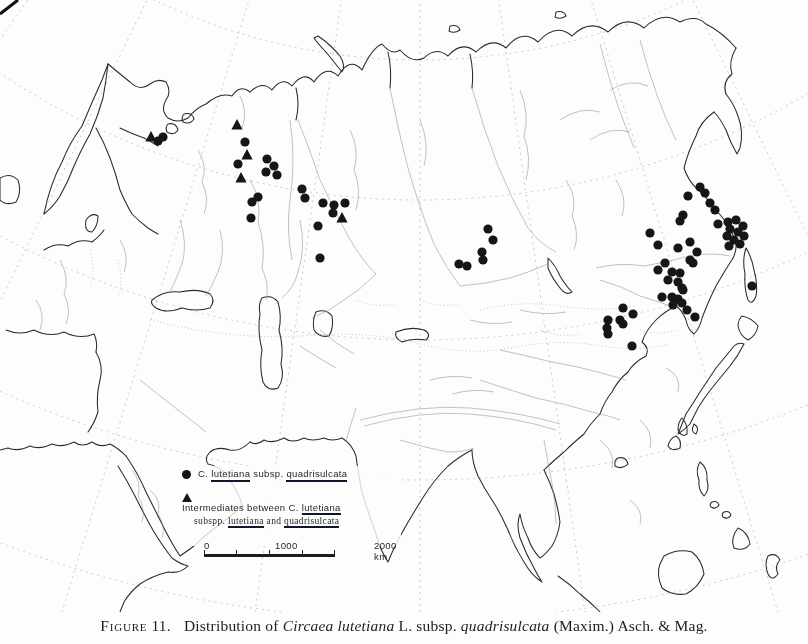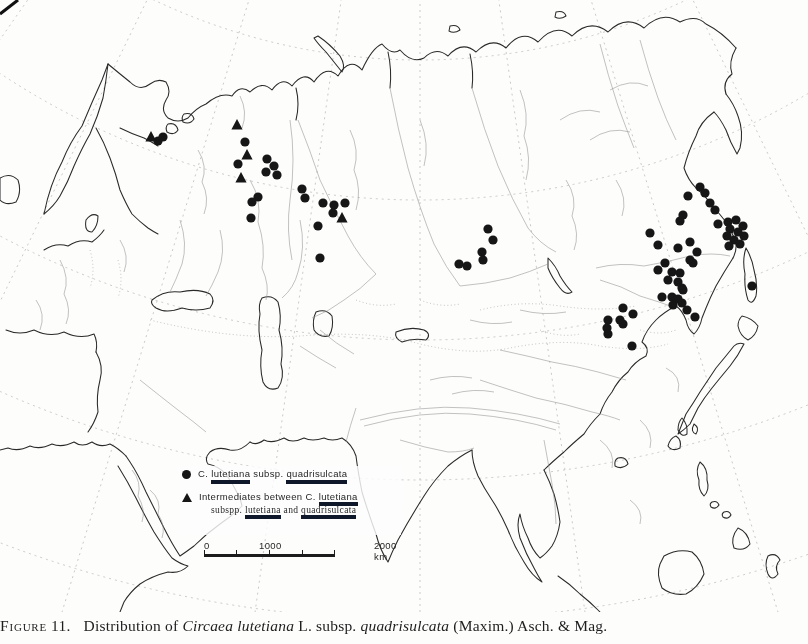--- a/index.html
+++ b/index.html
@@ -6,40 +6,40 @@
   #page{position:relative;width:808px;height:644px;background:#fdfdfc;overflow:hidden;
         font-family:"Liberation Sans",sans-serif;}
   #map-wrap{position:absolute;left:0;top:0;width:808px;height:612px;}
   svg{display:block;}
 
   
   .legend{position:absolute;left:178px;top:466px;width:215px;color:#262626;
           font-size:9.5px;letter-spacing:.35px;line-height:1.25;
           background:rgba(253,253,252,.82);padding:2px 4px;}
   .legend-row{display:flex;align-items:flex-start;margin-bottom:11px;}
-  .legend-row:last-child{margin-bottom:16px;}
+  .legend-row:last-child{margin-bottom:16px;flex-direction:column;}
   .sym{flex:0 0 auto;margin-right:7px;}
   .sym.dot{width:9px;height:9px;border-radius:50%;background:#161616;margin-top:2px;}
   .sym.tri{width:0;height:0;border-left:5.5px solid transparent;border-right:5.5px solid transparent;
            border-bottom:9px solid #161616;margin-top:2px;}
-  .u{border-bottom:4px solid #0f172a;padding-bottom:.5px;}
+  .u{border-bottom:2px solid #0f172a;padding-bottom:.5px;}
   .l2{display:inline-block;margin-left:12px;margin-top:2px;font-family:Liberation Serif, serif;}
 
   
   .scalebar{position:absolute;left:204px;top:540px;width:164px;color:#262626;
             font-size:9.5px;letter-spacing:.4px;}
   .sb-labels{position:relative;height:12px;width:164px;}
   .sb-labels .s0{position:absolute;left:0;}
-  .sb-labels .s1{position:absolute;left:55px;}
+  .sb-labels .s1{position:absolute;left:71px;}
   .sb-labels .s2{position:absolute;left:122px;margin-left:48px;}
   .sb-bar{position:relative;margin-top:2px;width:131px;height:3px;background:#1c1c1c;}
   .sb-bar .tick{position:absolute;top:-4px;width:1px;height:4px;background:#1c1c1c;}
 
   
-  .caption{position:absolute;left:0;top:617px;width:808px;text-align:left;
+  .caption{position:absolute;left:0;top:617px;width:808px;text-align:center;
            font-family:"Liberation Serif",serif;font-size:15.5px;color:#1e1e1e;
            letter-spacing:.2px;}
   .caption .figlabel{font-variant:small-caps;letter-spacing:.8px;}
   .caption .sp{display:inline-block;width:9px;}
   .caption i{font-style:italic;}
 </style>
 </head>
 <body>
 
 <div id="page">

